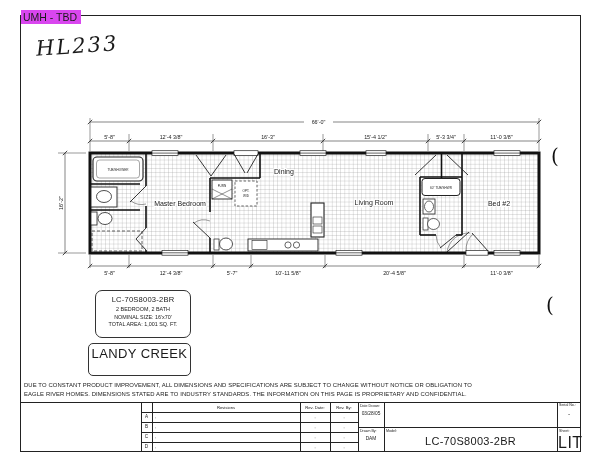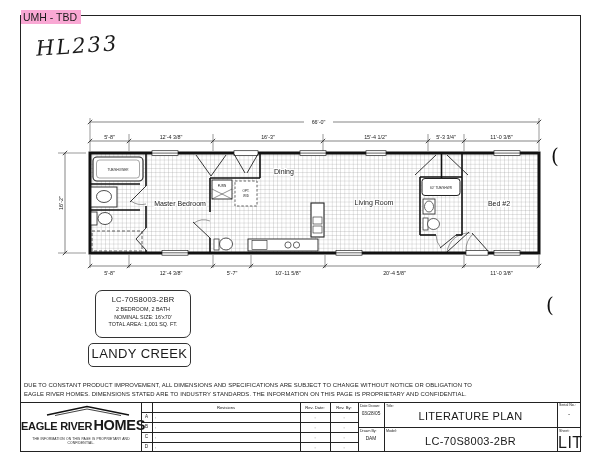--- a/index.html
+++ b/index.html
@@ -1,33 +1,33 @@
 <!DOCTYPE html>
 <html><head>
 <meta charset="utf-8">
 <style>
   html,body{margin:0;padding:0;background:#e8e8e8;}
   .sheet{position:relative;width:600px;height:463px;background:#ffffff;overflow:hidden;
          font-family:"Liberation Sans",sans-serif;color:#1a1a1a;}
   .abs{position:absolute;}
   .page-border{left:20px;top:15px;width:561px;height:437px;border:1.5px solid #222;box-sizing:border-box;}
-  .hdr-label{left:21px;top:10px;background:#f9a8d4;padding:1px 4px 1px 2px;font-size:10.5px;z-index:5;}
+  .hdr-label{left:21px;top:10px;background:#d946ef;padding:1px 4px 1px 2px;font-size:10.5px;z-index:5;}
   .handwrite{left:36px;top:34px;font-family:"DejaVu Serif",serif;font-style:italic;font-size:21px;
              letter-spacing:2px;transform:rotate(-4deg);z-index:4;}
   .pen-mark{font-family:"DejaVu Serif",serif;font-size:20px;color:#111;z-index:4;}
   .plan-svg{left:0;top:0;width:600px;height:463px;z-index:2;}
   svg text{font-family:"Liberation Sans",sans-serif;fill:#1a1a1a;}
   .dim{font-size:5.4px;text-anchor:middle;}
   .room{font-size:7px;text-anchor:middle;paint-order:stroke;stroke:#fff;stroke-width:2.2px;}
   .fix{font-size:3.1px;text-anchor:middle;paint-order:stroke;stroke:#fff;stroke-width:1px;}
   .model-box{left:95px;top:290px;width:96px;height:48px;border:1px solid #333;border-radius:7px;
              box-sizing:border-box;text-align:center;padding-top:4px;z-index:3;background:#fff;}
   .model-box .m1{font-size:7.6px;letter-spacing:0.2px;margin-bottom:2px;}
   .model-box .m2{font-size:5.4px;margin-bottom:1.5px;}
-  .series-box{left:88px;top:343px;width:103px;height:24px;border:1.3px solid #333;border-radius:5px;
+  .series-box{left:88px;top:343px;width:103px;height:33px;border:1.3px solid #333;border-radius:5px;
               box-sizing:border-box;text-align:center;line-height:19px;font-size:13px;letter-spacing:0.4px;z-index:3;background:#fff;}
   .disclaimer{left:24px;top:381px;width:540px;font-size:5.9px;line-height:8.5px;letter-spacing:0.1px;}
   
   .tb{left:21px;top:402px;width:559px;height:49px;border-top:1.3px solid #222;font-size:4px;z-index:3;}
   .tb .vl{position:absolute;top:0;width:1px;height:49px;background:#222;}
   .tb .hl{position:absolute;height:1px;background:#222;}
   .tb-logo{position:absolute;left:0;top:0;width:120px;height:49px;text-align:center;}
   .tb-logo .name{margin-top:1px;line-height:15px;white-space:nowrap;}
   .tb-logo .n1{font-size:11px;font-weight:bold;letter-spacing:-0.3px;}
   .tb-logo .n2{font-size:14.5px;font-weight:bold;letter-spacing:-0.3px;}
@@ -258,28 +258,20 @@
       <div class="vl" style="left:309px;"></div>
     <div class="vl" style="left:337px;"></div>
       <div class="vl" style="left:363px;"></div>
     <div class="vl" style="left:536px;"></div>
     <div class="hl" style="left:120px;width:217px;top:9px;"></div>
     <div class="hl" style="left:120px;width:217px;top:19px;"></div>
     <div class="hl" style="left:120px;width:217px;top:29px;"></div>
     <div class="hl" style="left:120px;width:217px;top:39px;"></div>
     <div class="hl" style="left:337px;width:222px;top:24px;"></div>
 
-    <div class="tb-logo">
-      <svg width="112" height="11" viewBox="0 0 112 11" style="margin-top:2px;">
-        <polyline points="22,10 62,1.5 104,10" fill="none" stroke="#111" stroke-width="1.4"></polyline>
-        <polyline points="30,10.5 62,4 96,10.5" fill="none" stroke="#111" stroke-width="0.8"></polyline>
-      </svg>
-      <div class="name"><span class="n1">EAGLE RIVER</span> <span class="n2">HOMES</span></div>
-      <div class="tag">THE INFORMATION ON THIS PAGE IS PROPRIETARY AND CONFIDENTIAL.</div>
-    </div>
 
     <div class="rev-head" style="left:131px;width:148px;">Revisions</div>
     <div class="rev-head" style="left:279px;width:30px;">Rev. Date:</div>
     <div class="rev-head" style="left:309px;width:28px;">Rev. By:</div>
 
     <div class="rev-row" style="top:9px;">
       <span class="ltr">A</span>
       <span class="c1">:</span>
       <span class="c2">:</span>
       <span class="c3">:</span>
@@ -304,24 +296,20 @@
     </div>
 
     <div class="fcell" style="left:338px;top:0;width:24px;height:24px;">
       <span class="lab">Date Drawn:</span>
       <div class="val-sm">03/28/05</div>
     </div>
     <div class="fcell" style="left:338px;top:25px;width:24px;height:24px;">
       <span class="lab">Drawn By:</span>
       <div class="val-sm">DAM</div>
     </div>
-    <div class="fcell" style="left:364px;top:0;width:171px;height:24px;">
-      <span class="lab">Title:</span>
-      <div class="val-lg">LITERATURE PLAN</div>
-    </div>
     <div class="fcell" style="left:364px;top:25px;width:171px;height:24px;">
       <span class="lab">Model:</span>
       <div class="val-lg">LC-70S8003-2BR</div>
     </div>
     <div class="fcell" style="left:537px;top:0;width:22px;height:24px;">
       <span class="lab wrap">Serial No.:</span>
       <div class="val-dash">-</div>
     </div>
     <div class="fcell" style="left:537px;top:25px;width:22px;height:24px;">
       <span class="lab">Sheet:</span>

